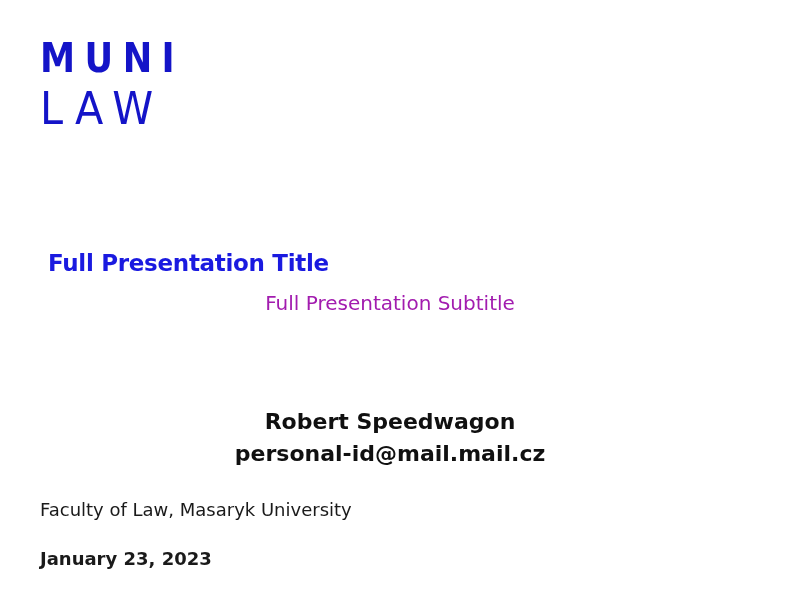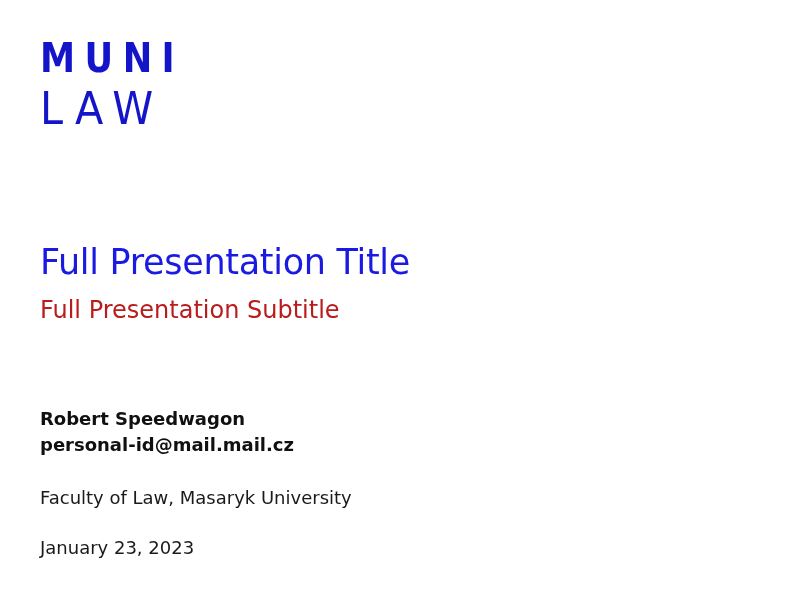--- a/index.html
+++ b/index.html
@@ -55,67 +55,69 @@
 
   
   .title-block {
     position: absolute;
     left: 40px;
     top: 243px;
     width: 700px;
   }
   .slide-title {
     font-family: "DejaVu Sans", sans-serif;
-    font-weight: 400;
-    font-size: 35px;
+    font-weight: 700;
+    font-size: 23px;
     color: #1a1ae0;
     letter-spacing: -0.3px;
     line-height: 1.12;
-    margin: 0;
+    margin: 8px;
     white-space: nowrap;
   }
   .slide-subtitle {
     font-family: "DejaVu Sans", sans-serif;
     font-weight: 400;
-    font-size: 24px;
-    color: #b91c1c;
+    font-size: 20px;
+    color: #a21caf;
     line-height: 1.2;
     margin: 14px 0 0 0;
     white-space: nowrap;
+    text-align: center;
   }
 
   
   .meta-block {
     position: absolute;
     left: 40px;
     top: 406px;
     width: 700px;
   }
   .author-name,
   .author-email {
     font-family: "DejaVu Sans", sans-serif;
     font-weight: 700;
-    font-size: 18px;
+    font-size: 22px;
     color: #101010;
     line-height: 1.45;
     margin: 0;
     white-space: nowrap;
+    text-align: center;
   }
   .affiliation {
     font-family: "DejaVu Sans", sans-serif;
     font-weight: 400;
     font-size: 18px;
     color: #1a1a1a;
     line-height: 1.3;
     margin: 28px 0 0 0;
     white-space: nowrap;
   }
   .date {
     font-family: "DejaVu Sans", sans-serif;
-    font-weight: 400;
+    font-weight: 700;
     font-size: 18px;
     color: #1a1a1a;
     line-height: 1.3;
     margin: 26px 0 0 0;
     white-space: nowrap;
   }
 </style>
 </head>
 <body>
 

